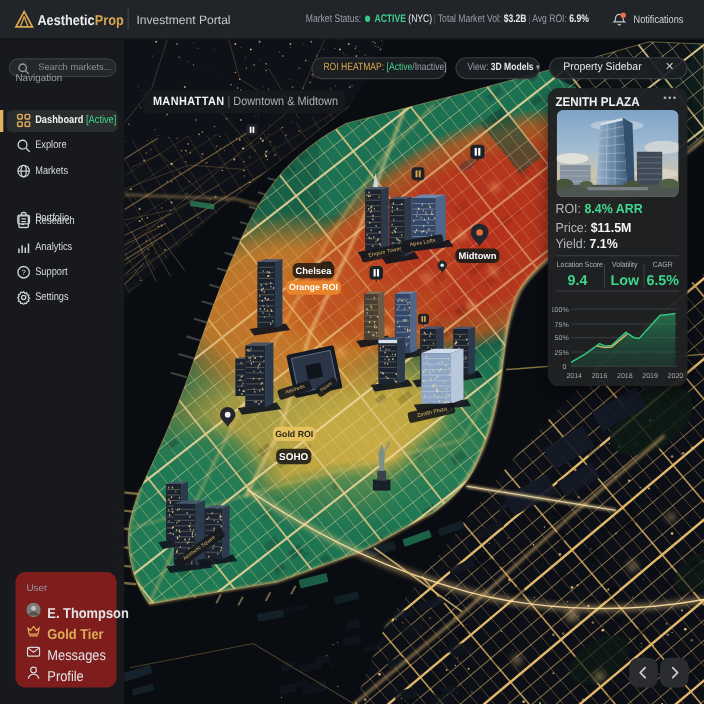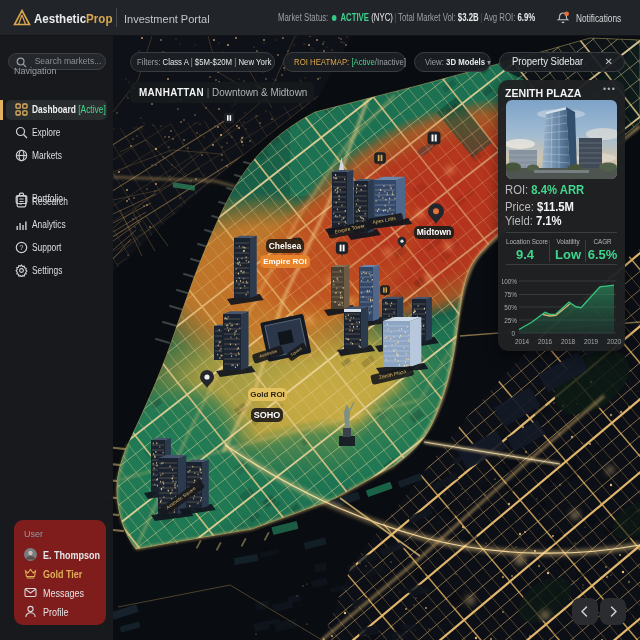--- a/index.html
+++ b/index.html
@@ -29,21 +29,21 @@
   .navitem .ic { position:absolute; left:9px; top:3px; width:13px; height:13px; }
   .navitem .tx { position:absolute; left:26px; top:4px; transform:scaleX(.84); transform-origin:0 50%; }
   .navitem.active { background:#292d2e; border-radius:5px; }
   .navitem.active .tx { color:#f0f1f2; font-weight:bold; }
   .navitem.active .act { color:#40d98c; font-weight:normal; }
   #goldbar { position:absolute; left:-6px; top:0; width:3px; height:20px; background:#e3b15f; }
 
   
   #usercard { position:absolute; left:14px; top:484px; width:92px; height:105px; background:#7f1d1d; border-radius:9px; }
   #usercard .ulabel { position:absolute; left:10px; top:9px; font-size:9px; color:#9599a0; }
-  .uitem { position:absolute; left:10px; width:80px; height:14px; font-size:10px; color:#e3e4e6; }
+  .uitem { position:absolute; left:10px; width:80px; height:14px; font-size:13px; color:#e3e4e6; }
   .uitem .uic { position:absolute; left:0; top:0; width:13px; height:13px; }
   .uitem .utx { position:absolute; left:19px; top:2px; white-space:nowrap; transform:scaleX(.9); transform-origin:0 50%; }
 
   
   .pill { position:absolute; top:52px; height:20px; background:rgba(28,31,35,.93); border:1px solid #393d42; border-radius:10px; font-size:9.5px; color:#e8e9ea; line-height:18px; z-index:25; white-space:nowrap; }
   .pill .sq { display:inline-block; transform:scaleX(.82); transform-origin:0 50%; }
   .pill .gy { color:#9aa0a6; } .pill .gd { color:#dda74f; } .pill .gn { color:#45d58c; }
 
   
   #mregion { position:absolute; left:130px; top:82px; width:184px; height:21px; background:rgba(24,26,30,.88); border-radius:5px; z-index:15; font-size:11px; line-height:21px; padding-left:9px; color:#aeb2b6; white-space:nowrap;}
@@ -1791,21 +1791,20 @@
     <div class="portal">Investment Portal</div>
     <div class="mkt">Market Status: <span class="dot"></span> <span class="g">ACTIVE</span> <span class="w">(NYC)</span><span class="sep">|</span>Total Market Vol: <span class="wb">$3.2B</span><span class="sep">|</span>Avg ROI: <span class="wb">6.9%</span></div>
     <svg class="abs" style="left:556px;top:11px;" width="14" height="14" viewBox="0 0 14 14">
       <path d="M7 2 a3.4 3.4 0 0 1 3.4 3.4 c0 2.6 1.2 3.4 1.2 3.4 H2.4 c0 0 1.2-.8 1.2-3.4 A3.4 3.4 0 0 1 7 2 Z" fill="none" stroke="#c2c5c8" stroke-width="1.1"></path>
       <path d="M5.8 10.8 a1.3 1.3 0 0 0 2.4 0" fill="none" stroke="#c2c5c8" stroke-width="1.1"></path>
       <circle cx="10.6" cy="2.8" r="2.4" fill="#e8703d"></circle>
     </svg>
     <div class="notif">Notifications</div>
   </div>
 
-  <div class="pill" style="left:130px; width:145px; padding-left:6px;"><span class="sq"><span class="gy">Filters:</span> Class A <span class="gy">|</span> $5M-$20M <span class="gy">|</span> New York</span></div>
   <div class="pill" style="left:283px; width:123px; padding-left:10px;"><span class="sq"><span class="gd">ROI HEATMAP:</span> <span class="gn">[Active</span><span class="gy">/Inactive]</span></span></div>
   <div class="pill" style="left:414px; width:77px; padding-left:10px;"><span class="sq"><span class="gy">View:</span> <b>3D Models</b> <span class="gy" style="font-size:8px;">▾</span></span></div>
   <div class="pill" style="left:499px; width:126px; padding-left:12px;"><span class="sq" style="transform:scaleX(.95);font-size:10px;">Property Sidebar</span><span style="position:absolute;right:11px;color:#c6c9cc;font-size:10px;">✕</span></div>
 
   <div class="abs" id="sidebar">
     <div id="search"><svg style="position:absolute;left:7px;top:3px;" width="11" height="11" viewBox="0 0 11 11">
           <circle cx="4.6" cy="4.6" r="3.4" fill="none" stroke="#9b9fa5" stroke-width="1.2"></circle>
           <path d="M7.2 7.2 L10 10" stroke="#9b9fa5" stroke-width="1.2"></path>
         </svg>Search markets...</div>
     <div id="navlabel">Navigation</div>
@@ -1912,21 +1911,21 @@
             <path d="M1.8 12 a4.7 4.2 0 0 1 9.4 0" fill="none" stroke="#d5d7d9" stroke-width="1.1"></path>
           </svg>
         <div class="utx">Profile</div>
       </div>
     </div>
   </div>
 
   <div id="mregion"><span class="sq"><b>MANHATTAN</b> <span style="color:#63666b;">|</span> Downtown &amp; Midtown</span></div>
 
   <div class="mlabel" style="left:266px;top:239px;width:38px;height:14px;background:rgba(48,34,20,.94);color:#fff;font-size:8.5px;line-height:14px;">Chelsea</div>
-  <div class="mlabel" style="left:260px;top:255px;width:50px;height:13px;background:#e8842c;color:#fff;font-size:8px;line-height:13px;">Empire ROI</div>
+  <div class="mlabel" style="left:260px;top:255px;width:50px;height:13px;background:#e8842c;color:#fff;font-size:8px;line-height:13px;">Orange ROI</div>
   <div class="mlabel" style="left:414px;top:226px;width:40px;height:13px;background:rgba(32,30,27,.94);color:#fff;font-size:8.5px;line-height:13px;">Midtown</div>
   <div class="mlabel" style="left:251px;top:372px;width:32px;height:14px;background:rgba(38,34,27,.94);color:#fff;font-size:9px;line-height:14px;margin-top:36px;">SOHO</div>
   <div class="mlabel" style="left:248px;top:388px;width:39px;height:13px;background:#e4c25f;color:#2a2417;font-size:8px;line-height:13px;">Gold ROI</div>
 
   <div class="abs" id="propcard">
     <div class="title">ZENITH PLAZA</div>
     <div class="dots">•••</div>
     <div id="photo">
       <svg width="111" height="79" viewBox="0 0 111 79">
         <defs>

